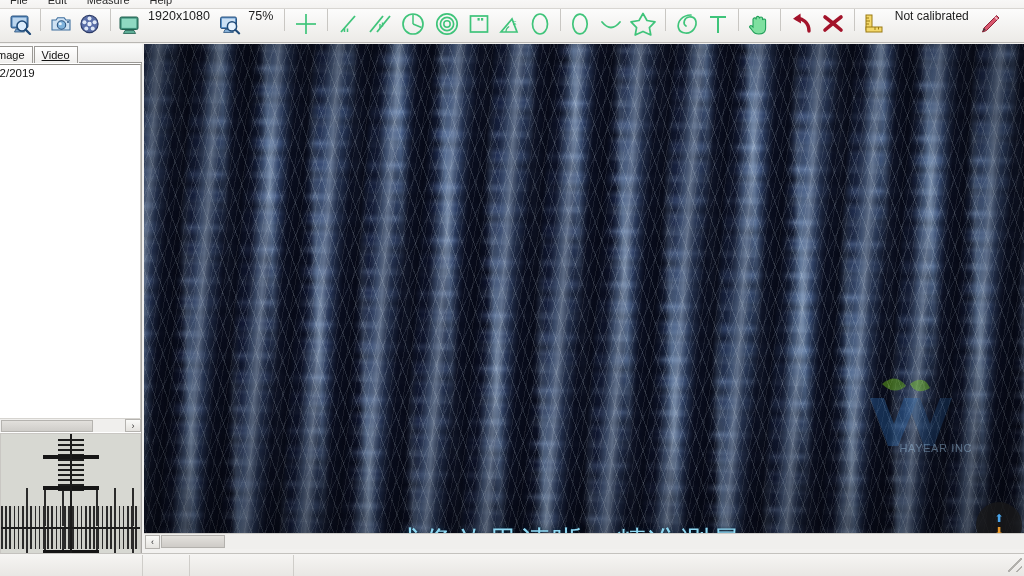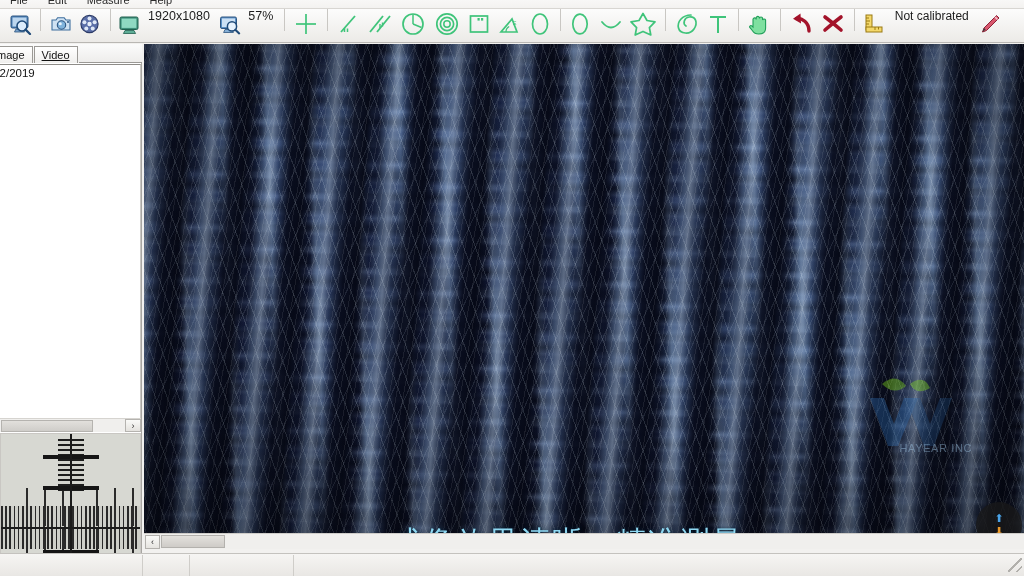--- a/index.html
+++ b/index.html
@@ -346,21 +346,21 @@
       <span>
         <svg class="g-icon" width="23" height="21" viewBox="0 0 23 21">
           <rect x="1.5" y="3" width="16" height="11.5" rx="1.5" fill="#5a8fc4" stroke="#2d5580" stroke-width="1"></rect>
           <rect x="3" y="4.4" width="13" height="8.6" fill="#cbe0f4"></rect>
           <path d="M6 15.5h7l1.4 3H4.6z" fill="#84aed5" stroke="#2d5580" stroke-width=".8"></path>
           <circle cx="13" cy="12.4" r="4.6" fill="#e6f2fd" stroke="#1f4a78" stroke-width="1.5"></circle>
           <line x1="16.3" y1="15.7" x2="20.2" y2="19.4" stroke="#1f4a78" stroke-width="2.1" stroke-linecap="round"></line>
         </svg>
       </span>
     </div>
-    <div class="tb-label">57%</div>
+    <div class="tb-label">75%</div>
 
     <div class="tb-sep"></div>
 
     <div class="tb-btn">
       <span>
         <svg class="g-icon" width="26" height="26" viewBox="0 0 26 26">
           <line x1="13" y1="3" x2="13" y2="23" stroke="#3fc47a" stroke-width="1.7"></line>
           <line x1="3" y1="13" x2="23" y2="13" stroke="#3fc47a" stroke-width="1.7"></line>
         </svg>
       </span>

